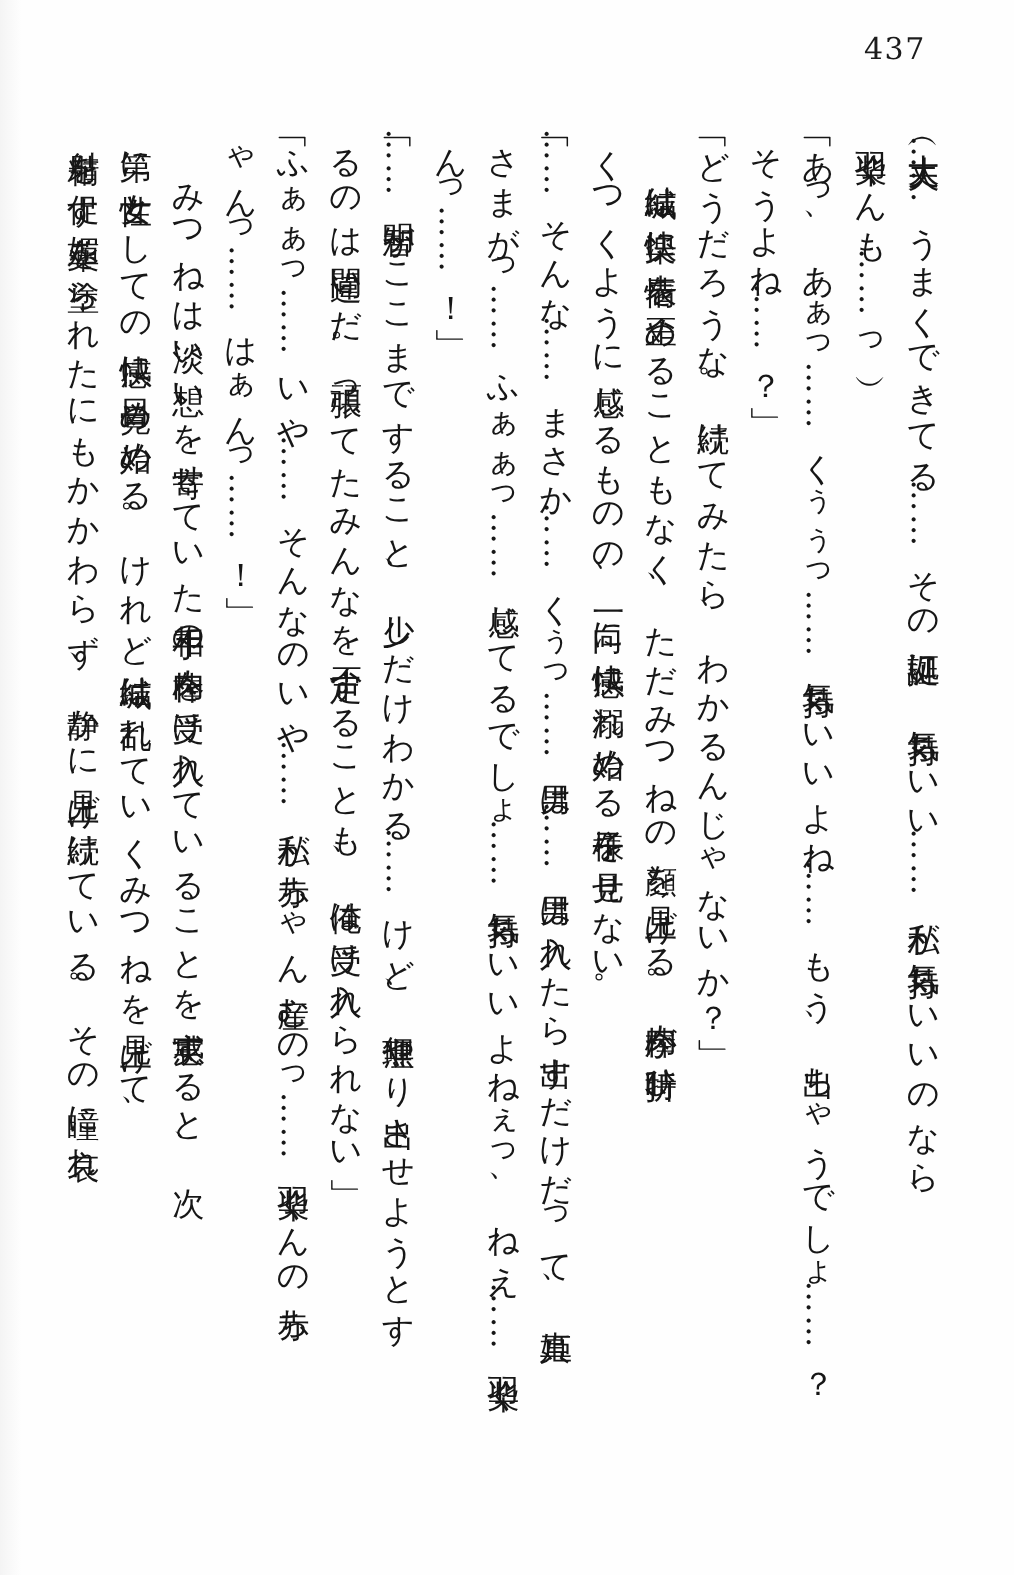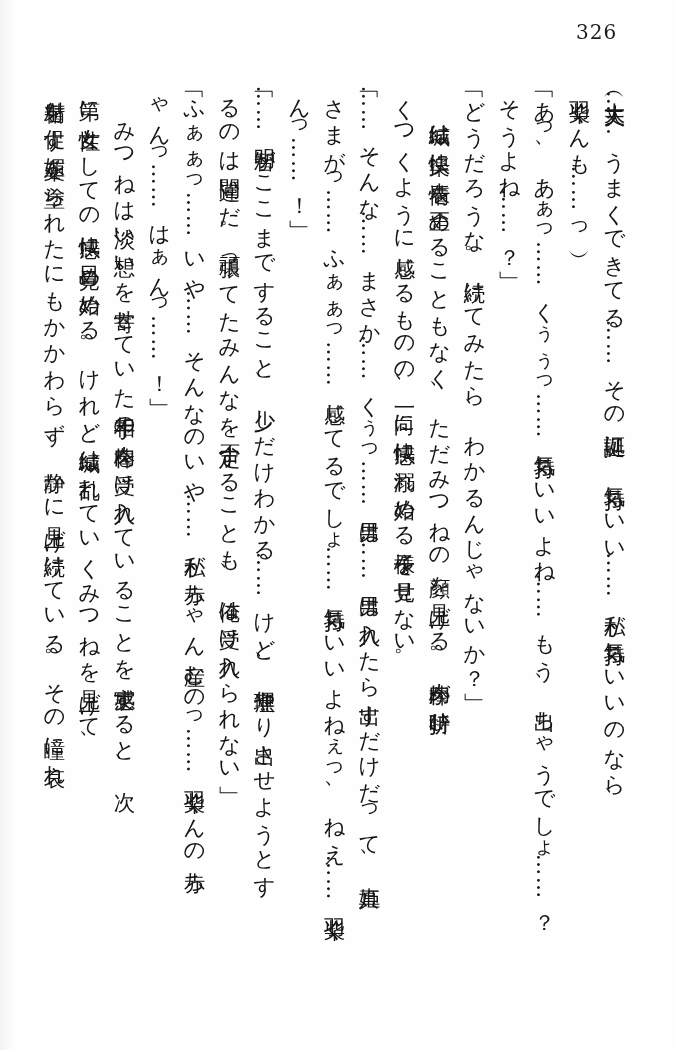--- a/index.html
+++ b/index.html
@@ -46,21 +46,21 @@
   }
   .text-block p.indent {
     text-indent: 23px; 
   }
 </style>
 </head>
 <body>
 
 <div class="page">
 
-  <div class="page-number">326</div>
+  <div class="page-number">437</div>
 
   <div class="text-block">
     <p>（大丈夫……うまくできてる……その証拠に、気持ちいい……私が気持ちいいのなら、</p>
     <p>羽柴くんも……っ）</p>
     <p>「あっ、あぁっ……くぅぅっ……気持ちいいよね……もう、出ちゃうでしょ……？</p>
     <p>そうよね……？」</p>
     <p>「どうだろうな。続けてみたら、わかるんじゃないか？」</p>
     <p class="indent">結城は快楽に表情を歪めることもなく、ただみつねの顔を見上げる。肉棒が時折ひ</p>
     <p>くつくように感じるものの、一向に快感に溺れ始める様子を見せない。</p>
     <p>「……そんな……まさか……くぅっ……男は……男は入れたら出すだけだって、真姫</p>

